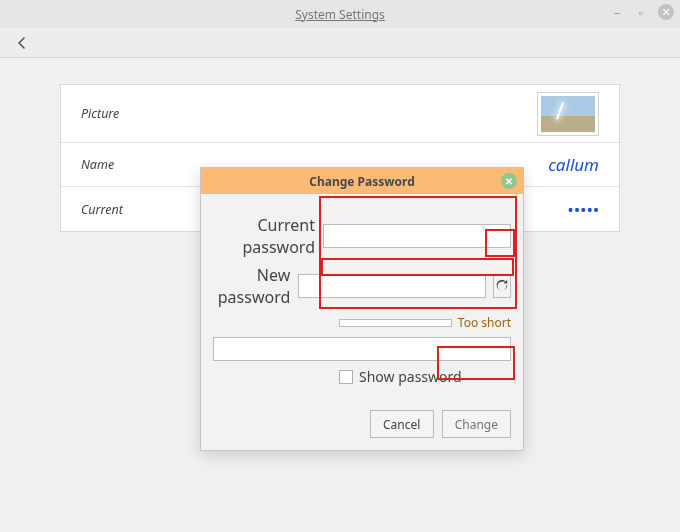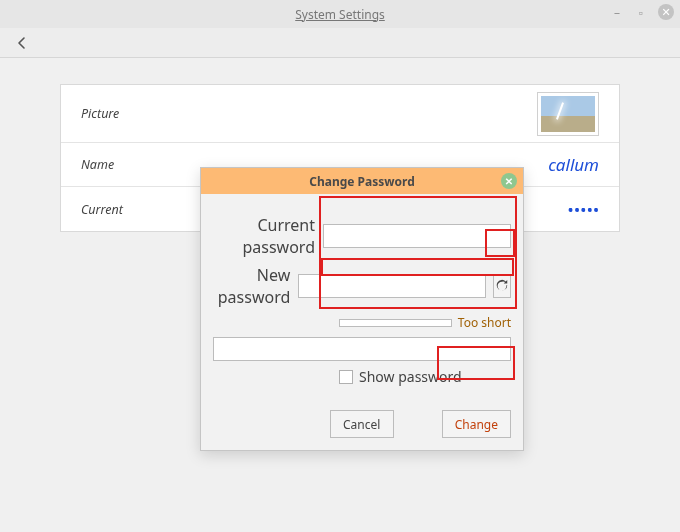--- a/index.html
+++ b/index.html
@@ -39,22 +39,22 @@
     .form-label { width:118px; text-align:right; font-size:16px; color:#444; }
     .form-input { flex:1; height:24px; border:1px solid #bcbcbc; background:#fff; padding:0 6px; font-size:12px;}
     .gen-btn { width:26px; height:24px; border:1px solid #bcbcbc; background:#f4f4f4; display:flex;align-items:center;justify-content:center; margin-left:-1px;}
     .strength-row { margin-left:126px; display:flex; align-items:center; gap:6px; margin-top:2px; margin-bottom:6px;}
     .strength-bar { flex:1; height:8px; border:1px solid #bcbcbc; background:#fff;}
     .strength-text { font-size:12px; color:#a16207;}
     .show-row { margin-left:126px; display:flex; align-items:center; gap:6px; font-size:14px; color:#444; margin-top:6px;}
     .chk { width:14px; height:14px; border:1px solid #b0b0b0; background:#fff;}
 
     .dialog-footer { display:flex; justify-content:flex-end; gap:8px; padding: 10px 12px 12px 12px;}
-    .btn { min-width:64px; height:28px; border:1px solid #bcbcbc; background:#f4f4f4; font-size:12px; color:#444; padding:0 12px; display:flex; align-items:center; justify-content:center;margin-left:40px;}
-    .btn.disabled { color:#c2410c; }
+    .btn { min-width:64px; height:28px; border:1px solid #bcbcbc; background:#f4f4f4; font-size:12px; color:#444; padding:0 12px; display:flex; align-items:center; justify-content:center;}
+    .btn.disabled { color:#737373; }
 
     
     .redbox { position:absolute; border:2px solid #e02020; pointer-events:none;}
   </style>
 </head>
 <body>
 
 <div class="titlebar">
   <span>System Settings</span>
   <div class="window-controls">

